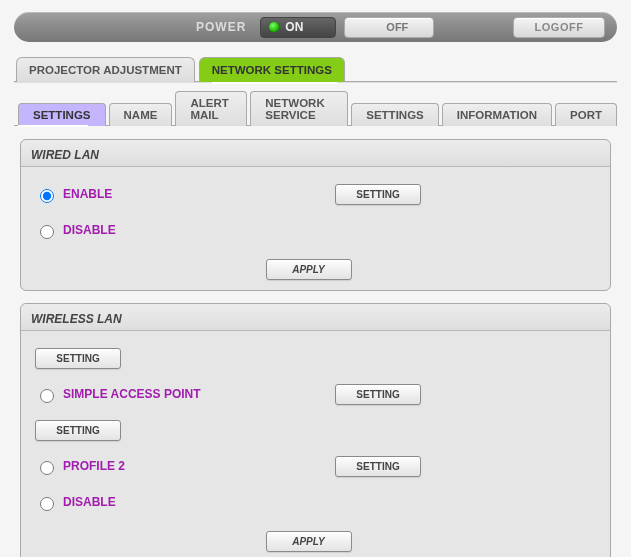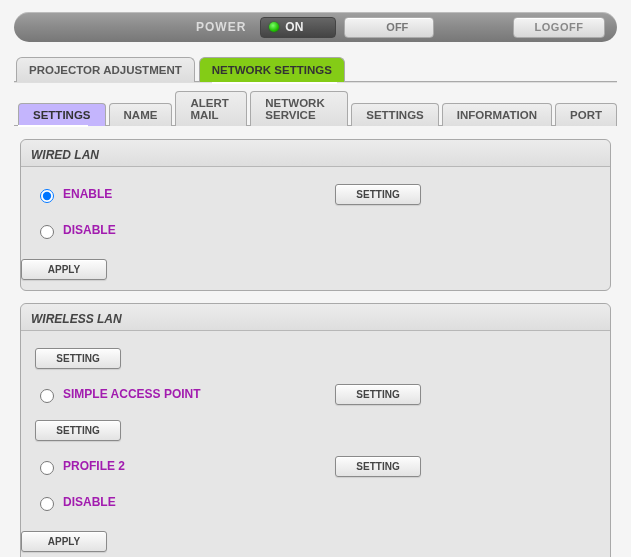--- a/index.html
+++ b/index.html
@@ -182,22 +182,23 @@
     font-weight: bold;
     font-size: 10px;
     color: #444;
     cursor: pointer;
     box-shadow: inset 0 1px 0 #fff, 0 1px 1px rgba(0,0,0,.1);
     min-width: 86px;
     text-align:center;
   }
   .apply-row {
     display:flex;
-    justify-content:flex-start;
+    justify-content:center;
     padding: 4px 14px 0 0;
+    font-style: italic;
   }
   input[type=radio]{ width:14px;height:14px; cursor:pointer;}
 </style>
 </head>
 <body>
 
 <div class="topbar">
   <span class="power-label">POWER</span>
   <div class="on-segment">
     <span class="led"></span>

